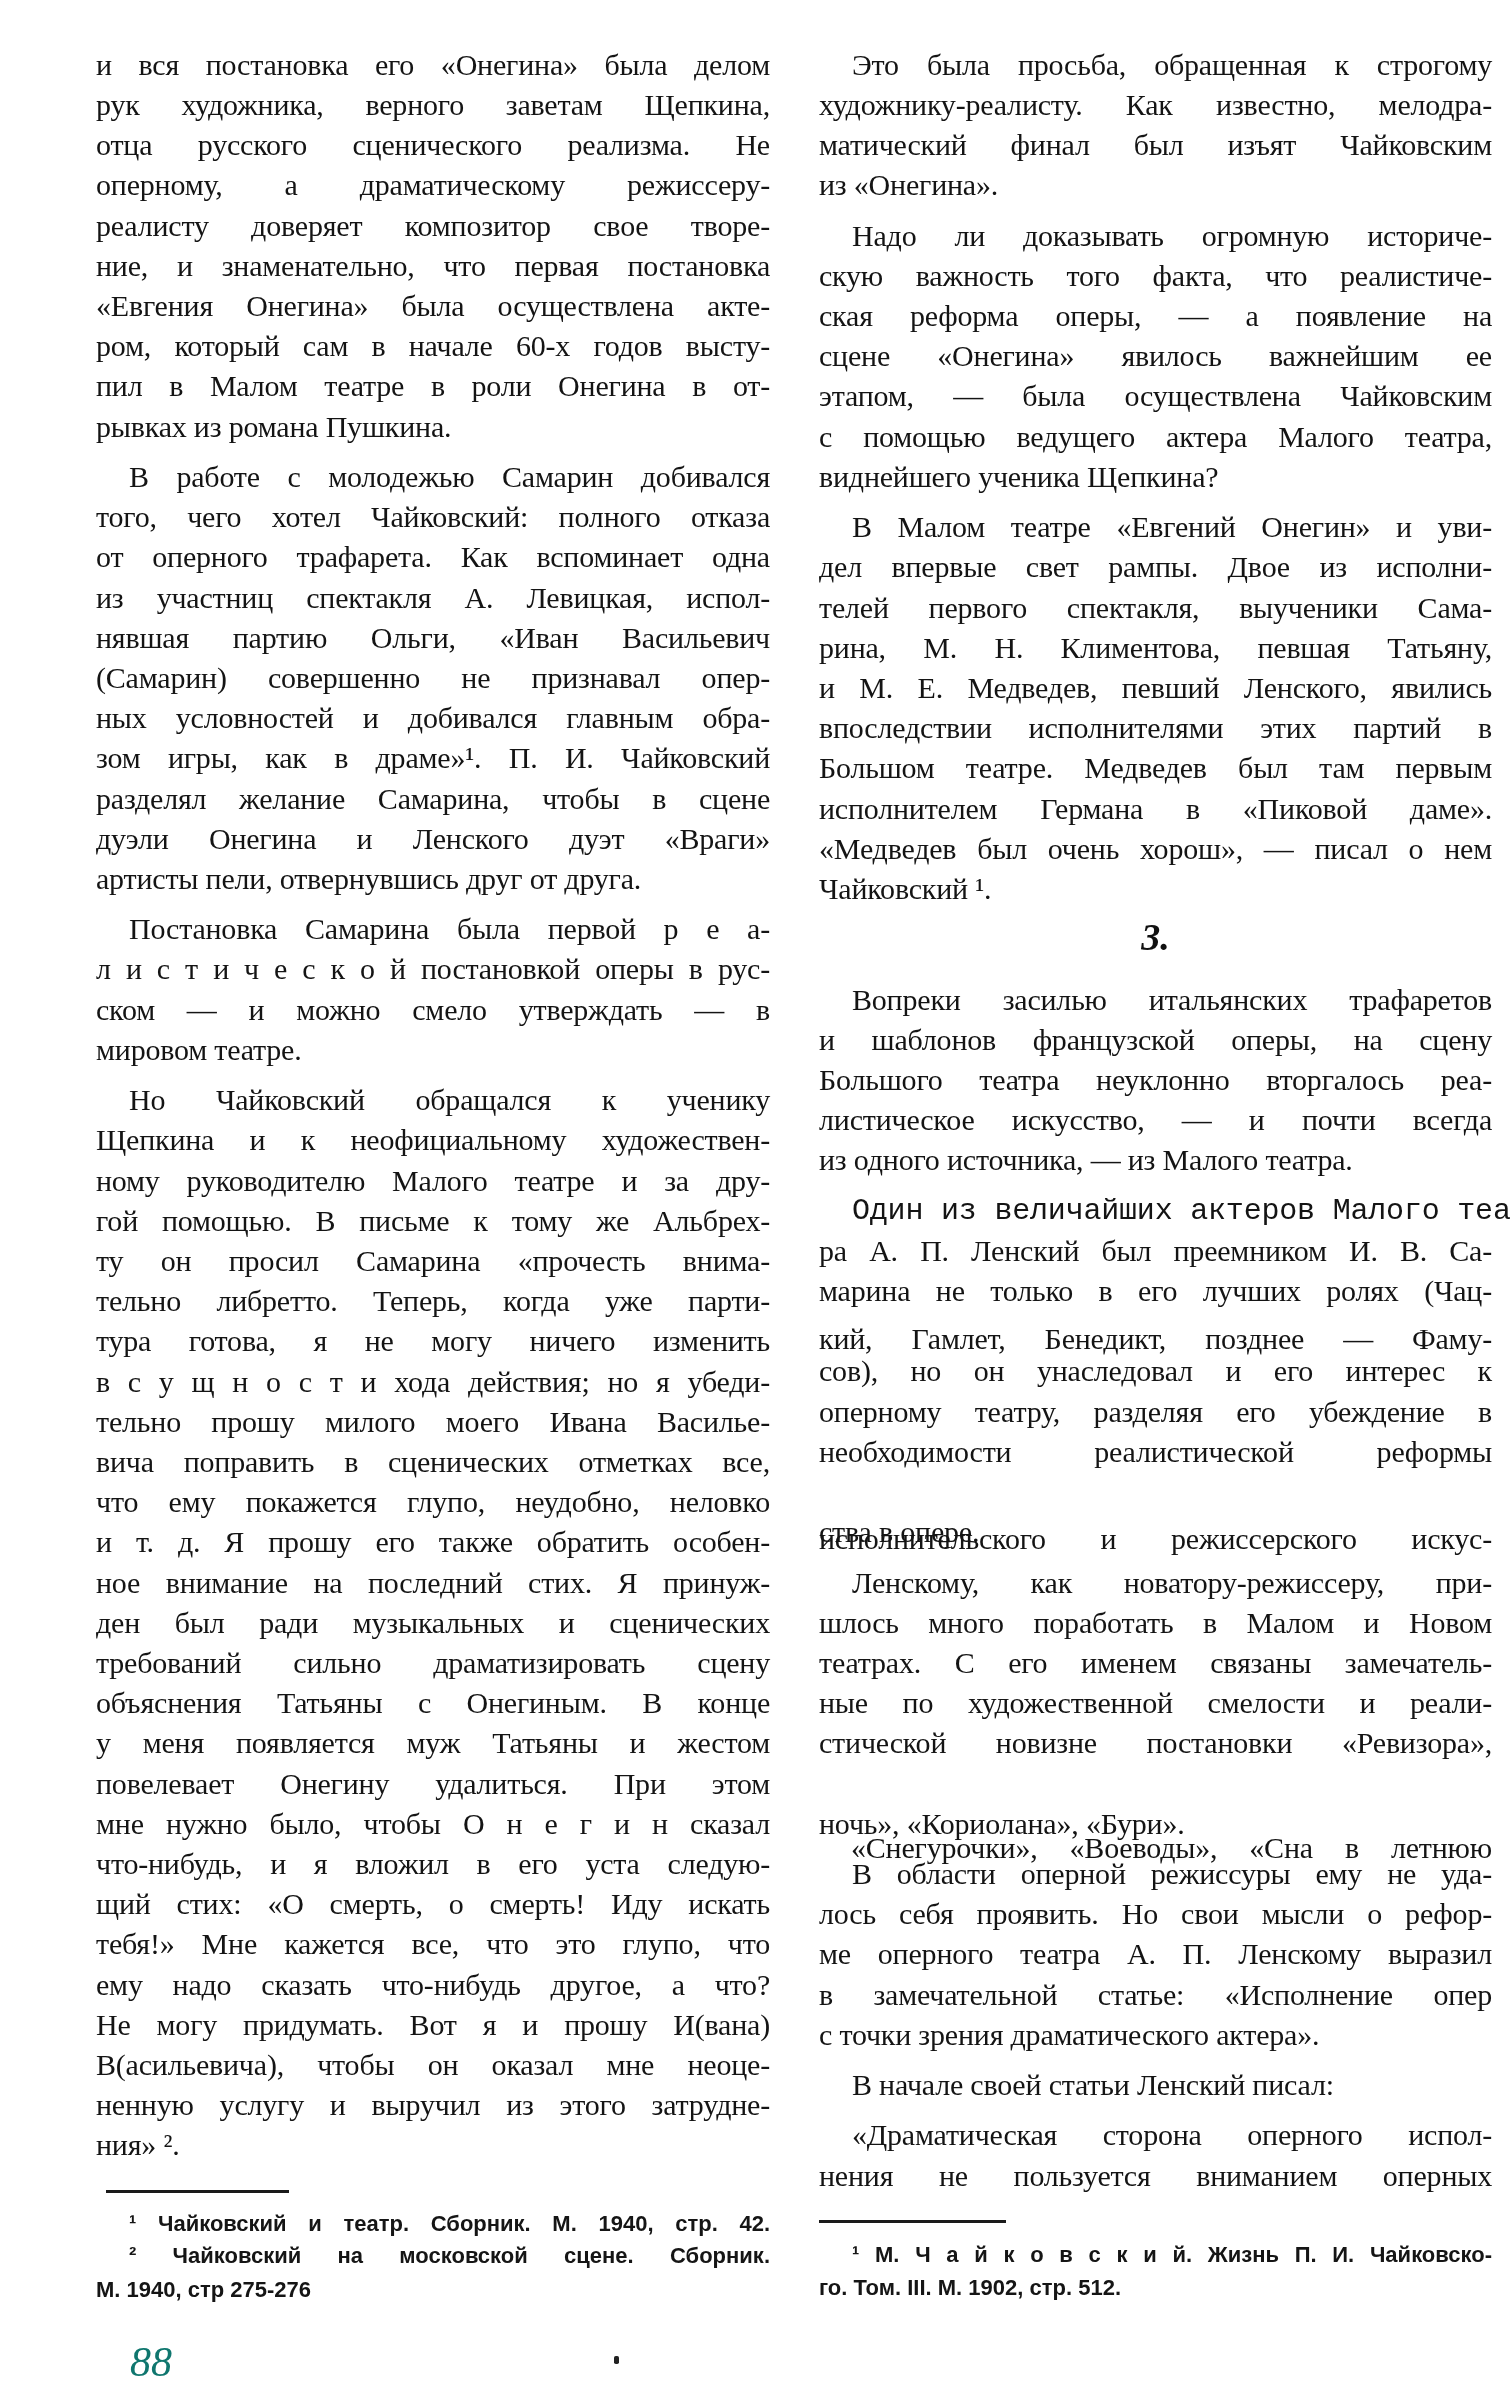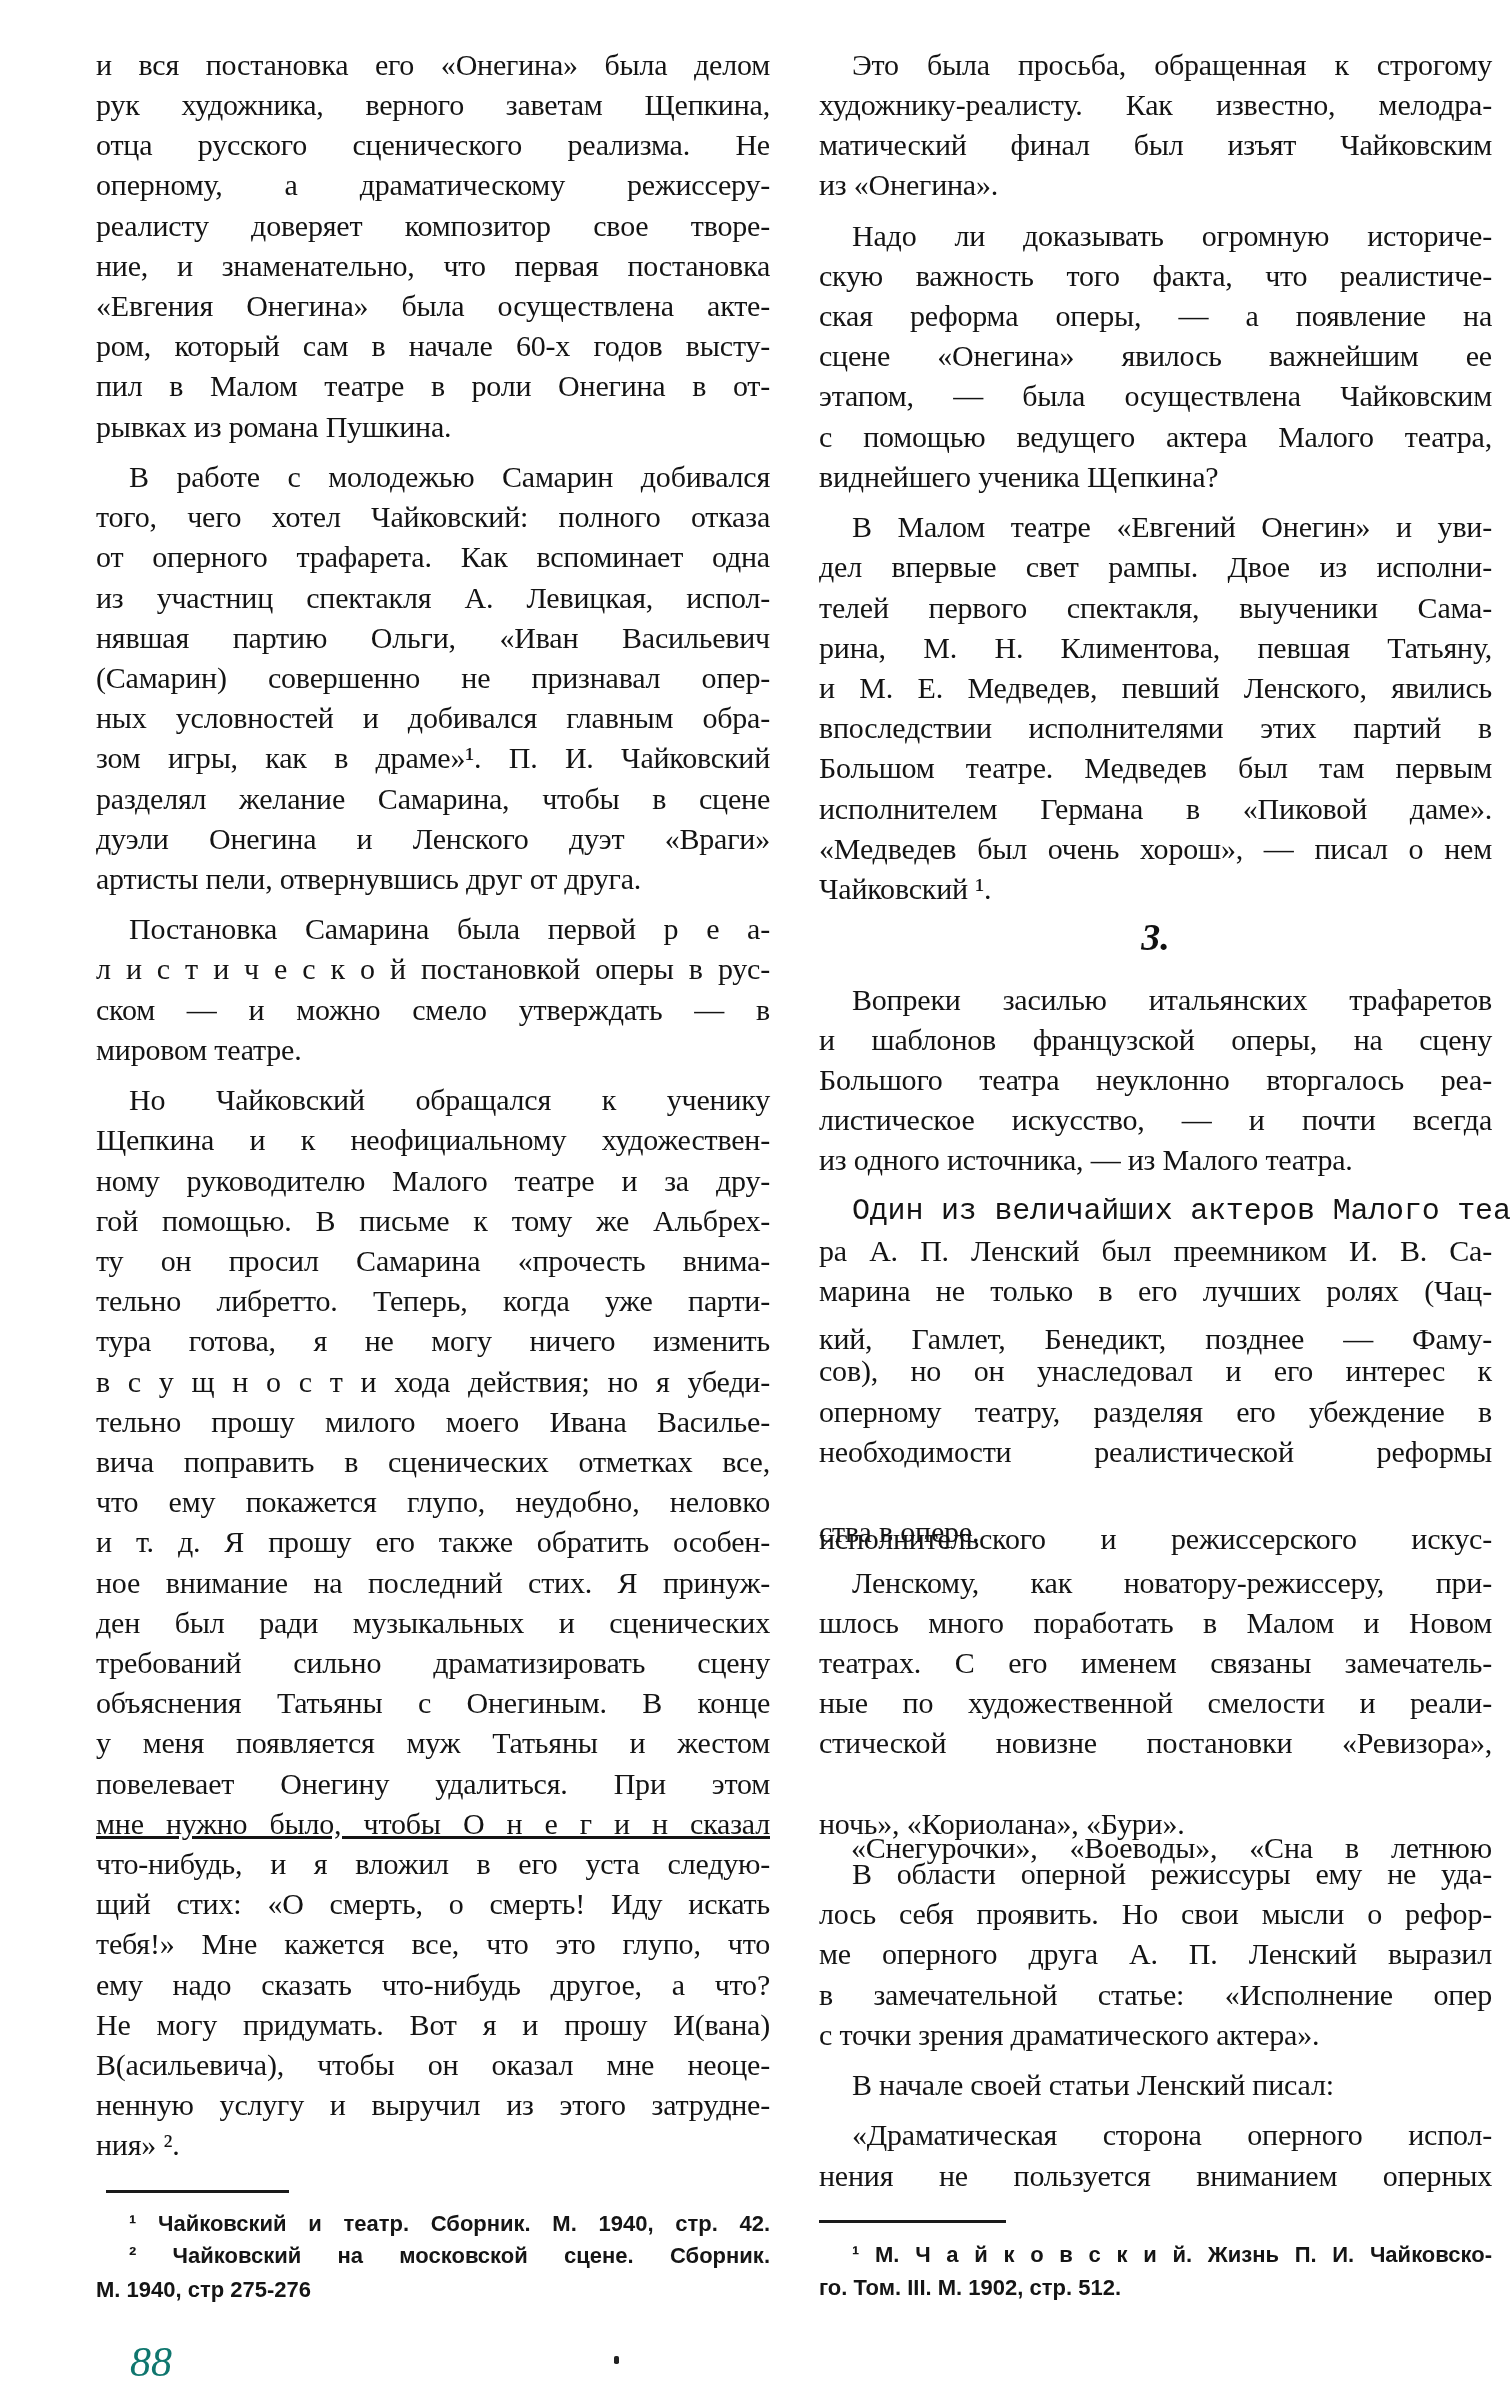--- a/index.html
+++ b/index.html
@@ -79,21 +79,21 @@
       <div class="line" style="top: 1402px;">тельно прошу милого моего Ивана Василье-</div>
       <div class="line" style="top: 1442px;">вича поправить в сценических отметках все,</div>
       <div class="line" style="top: 1482px;">что ему покажется глупо, неудобно, неловко</div>
       <div class="line" style="top: 1522px;">и т. д. Я прошу его также обратить особен-</div>
       <div class="line" style="top: 1563px;">ное внимание на последний стих. Я принуж-</div>
       <div class="line" style="top: 1603px;">ден был ради музыкальных и сценических</div>
       <div class="line" style="top: 1643px;">требований сильно драматизировать сцену</div>
       <div class="line" style="top: 1683px;">объяснения Татьяны с Онегиным. В конце</div>
       <div class="line" style="top: 1723px;">у меня появляется муж Татьяны и жестом</div>
       <div class="line" style="top: 1764px;">повелевает Онегину удалиться. При этом</div>
-      <div class="line" style="top: 1804px; text-decoration: underline;">мне нужно было, чтобы О н е г и н  сказал</div>
+      <div class="line" style="top: 1804px;">мне нужно было, чтобы О н е г и н  сказал</div>
       <div class="line" style="top: 1844px;">что-нибудь, и я вложил в его уста следую-</div>
       <div class="line" style="top: 1884px;">щий стих: «О смерть, о смерть! Иду искать</div>
       <div class="line" style="top: 1924px;">тебя!» Мне кажется все, что это глупо, что</div>
       <div class="line" style="top: 1965px;">ему надо сказать что-нибудь другое, а что?</div>
       <div class="line" style="top: 2005px;">Не могу придумать. Вот я и прошу И(вана)</div>
       <div class="line" style="top: 2045px;">В(асильевича), чтобы он оказал мне неоце-</div>
       <div class="line" style="top: 2085px;">ненную услугу и выручил из этого затрудне-</div>
       <div class="line last" style="top: 2125px;">ния» ².</div>
       <div class="rule" style="left: 10px; width: 183px; top: 2190px;"></div>
       <div class="fn indent" style="top: 2207px;">¹ Чайковский и театр. Сборник. М. 1940, стр. 42.</div>
@@ -139,21 +139,21 @@
       <div class="line last" style="top: 1512px;">ства в опере.</div>
       <div class="line indent" style="top: 1563px;">Ленскому, как новатору-режиссеру, при-</div>
       <div class="line" style="top: 1603px;">шлось много поработать в Малом и Новом</div>
       <div class="line" style="top: 1643px;">театрах. С его именем связаны замечатель-</div>
       <div class="line" style="top: 1683px;">ные по художественной смелости и реали-</div>
       <div class="line" style="top: 1723px;">стической новизне постановки «Ревизора»,</div>
       <div class="line" style="top: 1828px; margin-left: 32px;">«Снегурочки», «Воеводы», «Сна в летнюю</div>
       <div class="line last" style="top: 1804px;">ночь», «Кориолана», «Бури».</div>
       <div class="line indent" style="top: 1854px;">В области оперной режиссуры ему не уда-</div>
       <div class="line" style="top: 1894px;">лось себя проявить. Но свои мысли о рефор-</div>
-      <div class="line" style="top: 1934px;">ме оперного друга А. П. Ленский выразил</div>
+      <div class="line" style="top: 1934px;">ме оперного театра А. П. Ленскому выразил</div>
       <div class="line" style="top: 1975px;">в замечательной статье: «Исполнение опер</div>
       <div class="line last" style="top: 2015px;">с точки зрения драматического актера».</div>
       <div class="line indent last" style="top: 2065px;">В начале своей статьи Ленский писал:</div>
       <div class="line indent" style="top: 2115px;">«Драматическая сторона оперного испол-</div>
       <div class="line" style="top: 2156px;">нения не пользуется вниманием оперных</div>
       <div class="rule" style="left: 0px; width: 187px; top: 2220px;"></div>
       <div class="fn indent" style="top: 2238px;">¹ М. Ч а й к о в с к и й. Жизнь П. И. Чайковско-</div>
       <div class="fn last" style="top: 2271px;">го. Том. III. М. 1902, стр. 512.</div>
     </div>
   <div class="speck"></div>

